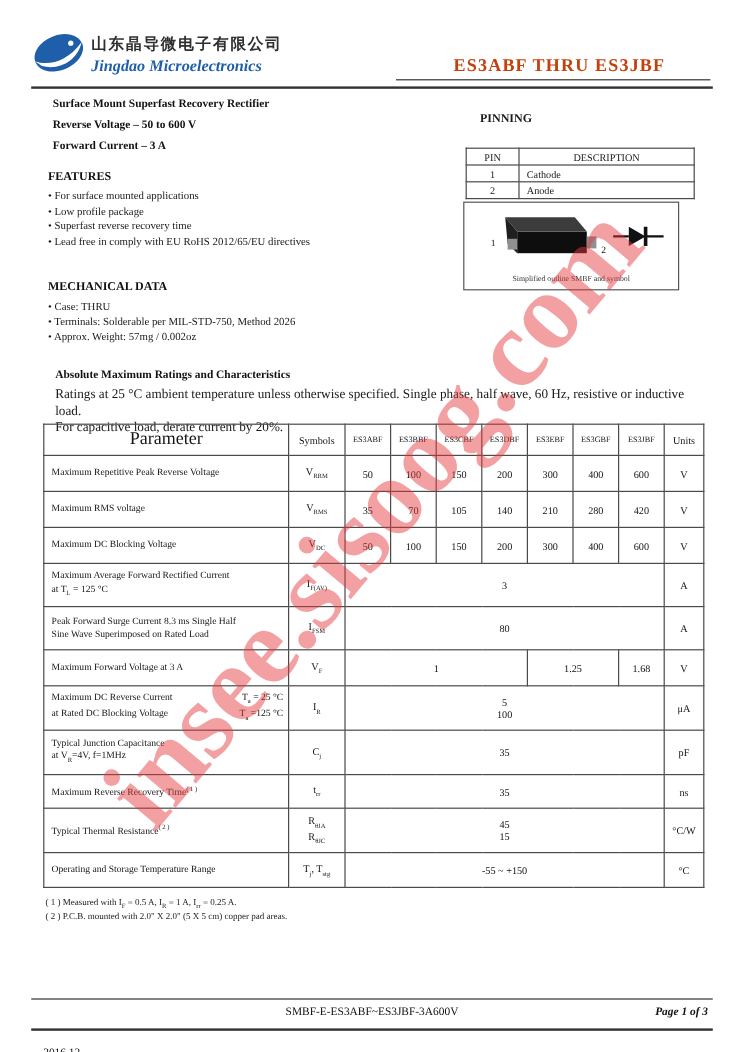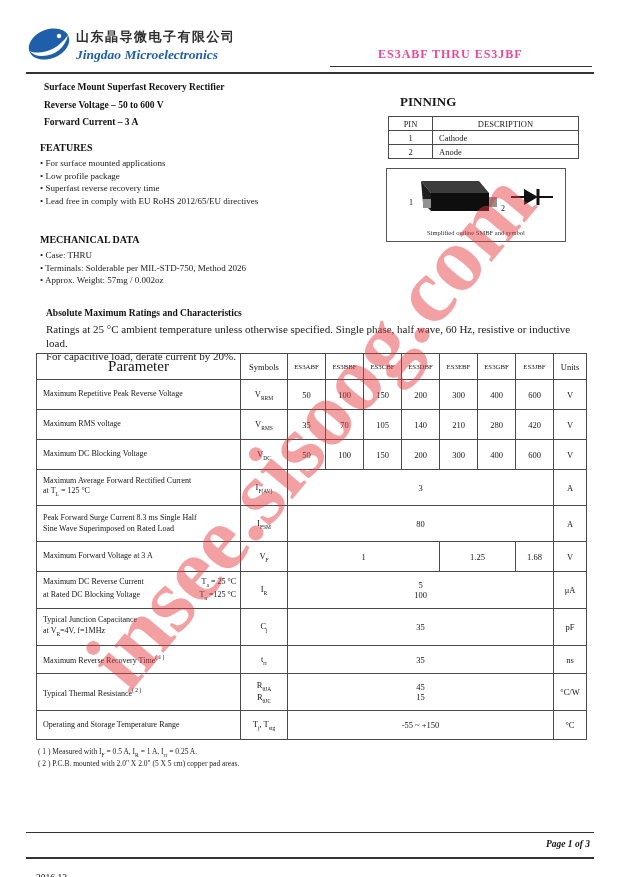--- a/index.html
+++ b/index.html
@@ -4,28 +4,28 @@
 <style>
   * { margin:0; padding:0; box-sizing:border-box; }
   body { margin:0; background:#fff; }
   .page { position:relative; width:620px; height:877px; background:#fff;
           font-family:Liberation Serif, serif; color:#1a1a1a; overflow:hidden; }
   .abs { position:absolute; }
   .hline { position:absolute; background:#333; }
 
   .company-cn { font-size:13px; font-weight:bold; color:#2f2f2f; letter-spacing:1.5px; }
   .company-en { font-size:13.5px; font-weight:bold; font-style:italic; color:#1f5fa9; margin-top:2px; }
-  .doc-title  { font-size:12px; font-weight:bold; color:#ec4899; letter-spacing:1px; }
+  .doc-title  { font-size:15px; font-weight:bold; color:#c2410c; letter-spacing:1px; }
 
   .intro-line { font-size:9.5px; font-weight:bold; color:#111; margin-bottom:7.5px; }
 
   .section-title { font-size:10px; font-weight:bold; color:#111; }
   .bullet { font-size:9px; line-height:12.6px; color:#1a1a1a; }
 
-  .pin-title { font-size:13px; font-weight:bold; margin-bottom:6px; }
+  .pin-title { font-size:10px; font-weight:bold; margin-bottom:18px; }
   .pin-table { border-collapse:collapse; }
   .pin-table td { border:1px solid #4a4a4a; font-size:8.5px; height:14px; padding:0 6px; color:#1a1a1a; }
 
   .note { font-size:11px; line-height:13.5px; color:#1a1a1a; }
 
   .main-table { border-collapse:collapse; table-layout:fixed; width:550px; }
   .main-table td { border:1px solid #4a4a4a; color:#151515; overflow:hidden; }
   .c { text-align:center; vertical-align:middle; }
   .hparam { font-size:15px; }
   .hsym { font-size:8.5px; }
@@ -294,18 +294,19 @@
       </tr>
       </tbody>
     </table>
   </div>
 
   <div class="abs footnote" style="left:38px; top:746px;"><span>( 1 ) Measured with I</span><sub class="ss">F</sub><span> = 0.5 A, I</span><sub class="ss">R</sub><span> = 1 A, I</span><sub class="ss">rr</sub><span> = 0.25 A.</span></div>
   <div class="abs footnote" style="left:38px; top:758px;">( 2 ) P.C.B. mounted with 2.0" X 2.0" (5 X 5 cm) copper pad areas.</div>
 
   <div class="hline" style="left:26px; top:832px; width:568px; height:1px;"></div>
   <div class="abs footer-text" style="left:36px; top:873px;">2016.12</div>
+  <div class="abs footer-text" style="left:0; top:839px; width:620px; text-align:center;">SMBF-E-ES3ABF~ES3JBF-3A600V</div>
   <div class="abs footer-page" style="right:30px; top:839px;margin-left:44px;">Page 1 of 3</div>
   <div class="hline" style="left:26px; top:857px; width:568px; height:2px;"></div>
 
   <div class="watermark">insee.sisoog.com</div>
 
 </div>
 
 </body></html>

